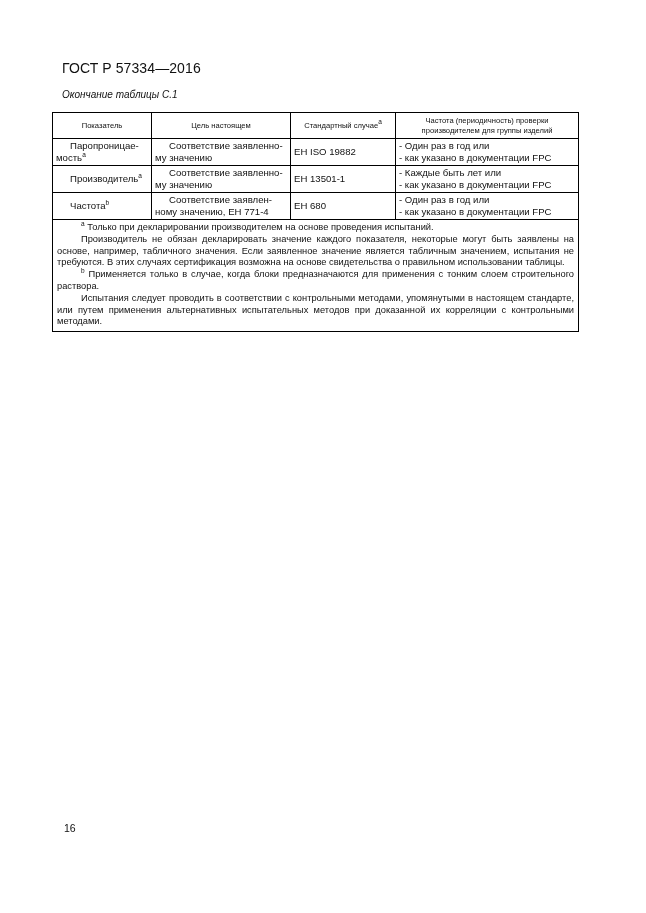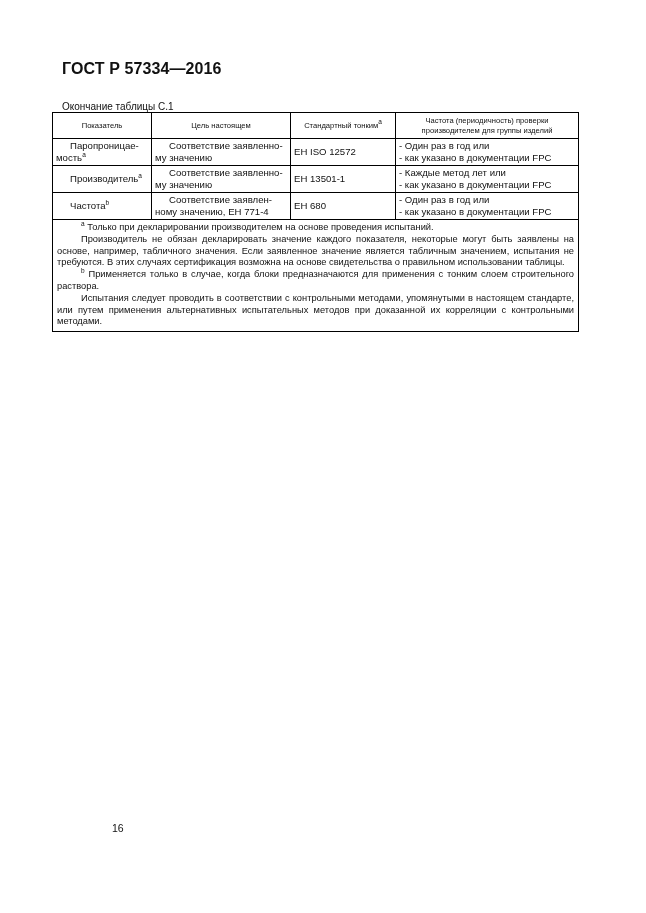--- a/index.html
+++ b/index.html
@@ -3,77 +3,77 @@
 <meta charset="utf-8">
 <style>
   html, body { margin: 0; padding: 0; }
   body {
     width: 646px; height: 913px; background: #ffffff; position: relative;
     font-family: "Liberation Sans", "DejaVu Sans", sans-serif; color: #111;
     overflow: hidden;
   }
   .doc-code {
     position: absolute; left: 62px; top: 60px;
-    font-weight: bold; font-size: 16px; letter-spacing: 0.1px;
+    font-weight: normal; font-size: 14px; letter-spacing: 0.1px;
   }
   .table-caption {
     position: absolute; left: 62px; top: 89px;
-    font-size: 10px; margin-top: 12px;
+    font-style: italic; font-size: 10px;
   }
   .tbl {
     position: absolute; left: 52px; top: 112px; width: 526px;
     border-collapse: collapse; table-layout: fixed;
     font-size: 9.6px; line-height: 12px;
   }
   .tbl td, .tbl th { border: 1px solid #000; padding: 0 3px; vertical-align: middle; }
   .tbl th { font-weight: normal; font-size: 7.6px; line-height: 10px; text-align: center; height: 25px; }
   .tbl .r td { height: 26px; }
   .indent { display:inline-block; width: 14px; }
   .tbl sup { font-size: 6.5px; line-height: 0; vertical-align: 4px; }
   .tbl .notes td { padding: 2px 4px 3px 4px; font-size: 9.3px; line-height: 11.8px; text-align: justify; }
   .notes p { margin: 0; text-indent: 24px; }
-  .page-number { position: absolute; left: 64px; top: 822px; font-size: 10.5px; margin-left: 48px; }
+  .page-number { position: absolute; left: 64px; top: 822px; font-size: 10.5px; }
 </style>
 </head>
 <body>
 
 <div class="doc-code">ГОСТ Р 57334—2016</div>
 <div class="table-caption">Окончание таблицы С.1</div>
 
 <table class="tbl">
   <colgroup>
     <col style="width:99px">
       <col style="width:139px">
       <col style="width:105px">
       <col style="width:183px">
   </colgroup>
   <tbody>
       <tr>
     <th>Показатель</th>
     <th>Цель настоящем</th>
-    <th><span>Стандартный тонким</span><sup>a</sup></th>
+    <th><span>Стандартный случае</span><sup>a</sup></th>
     <th>Частота (периодичность) проверки производителем для группы изделий</th>
   </tr>
 
   <tr class="r">
     <td><span class="indent"></span><span>Паропроницае-мость</span><sup>a</sup></td>
     <td><span class="indent"></span><span>Соответствие заявленно-му значению</span></td>
-    <td>ЕН ISO 12572</td>
+    <td>ЕН ISO 19882</td>
     <td>
           <div>- Один раз в год или</div>
           <div>- как указано в документации FPC</div>
         </td>
   </tr>
 
   <tr class="r">
     <td><span class="indent"></span><span>Производитель</span><sup>a</sup></td>
     <td><span class="indent"></span><span>Соответствие заявленно-му значению</span></td>
     <td>ЕН 13501-1</td>
     <td>
-          <div>- Каждые метод лет или</div>
+          <div>- Каждые быть лет или</div>
           <div>- как указано в документации FPC</div>
         </td>
   </tr>
 
   <tr class="r">
     <td><span class="indent"></span><span>Частота</span><sup>b</sup></td>
     <td><span class="indent"></span><span>Соответствие заявлен-ному значению, ЕН 771-4</span></td>
     <td>ЕН 680</td>
     <td>
           <div>- Один раз в год или</div>

